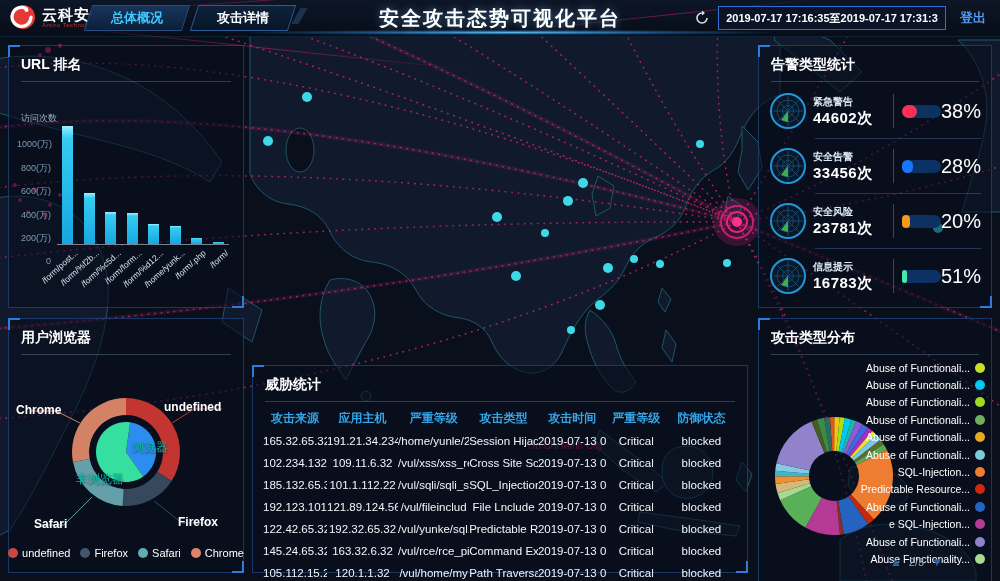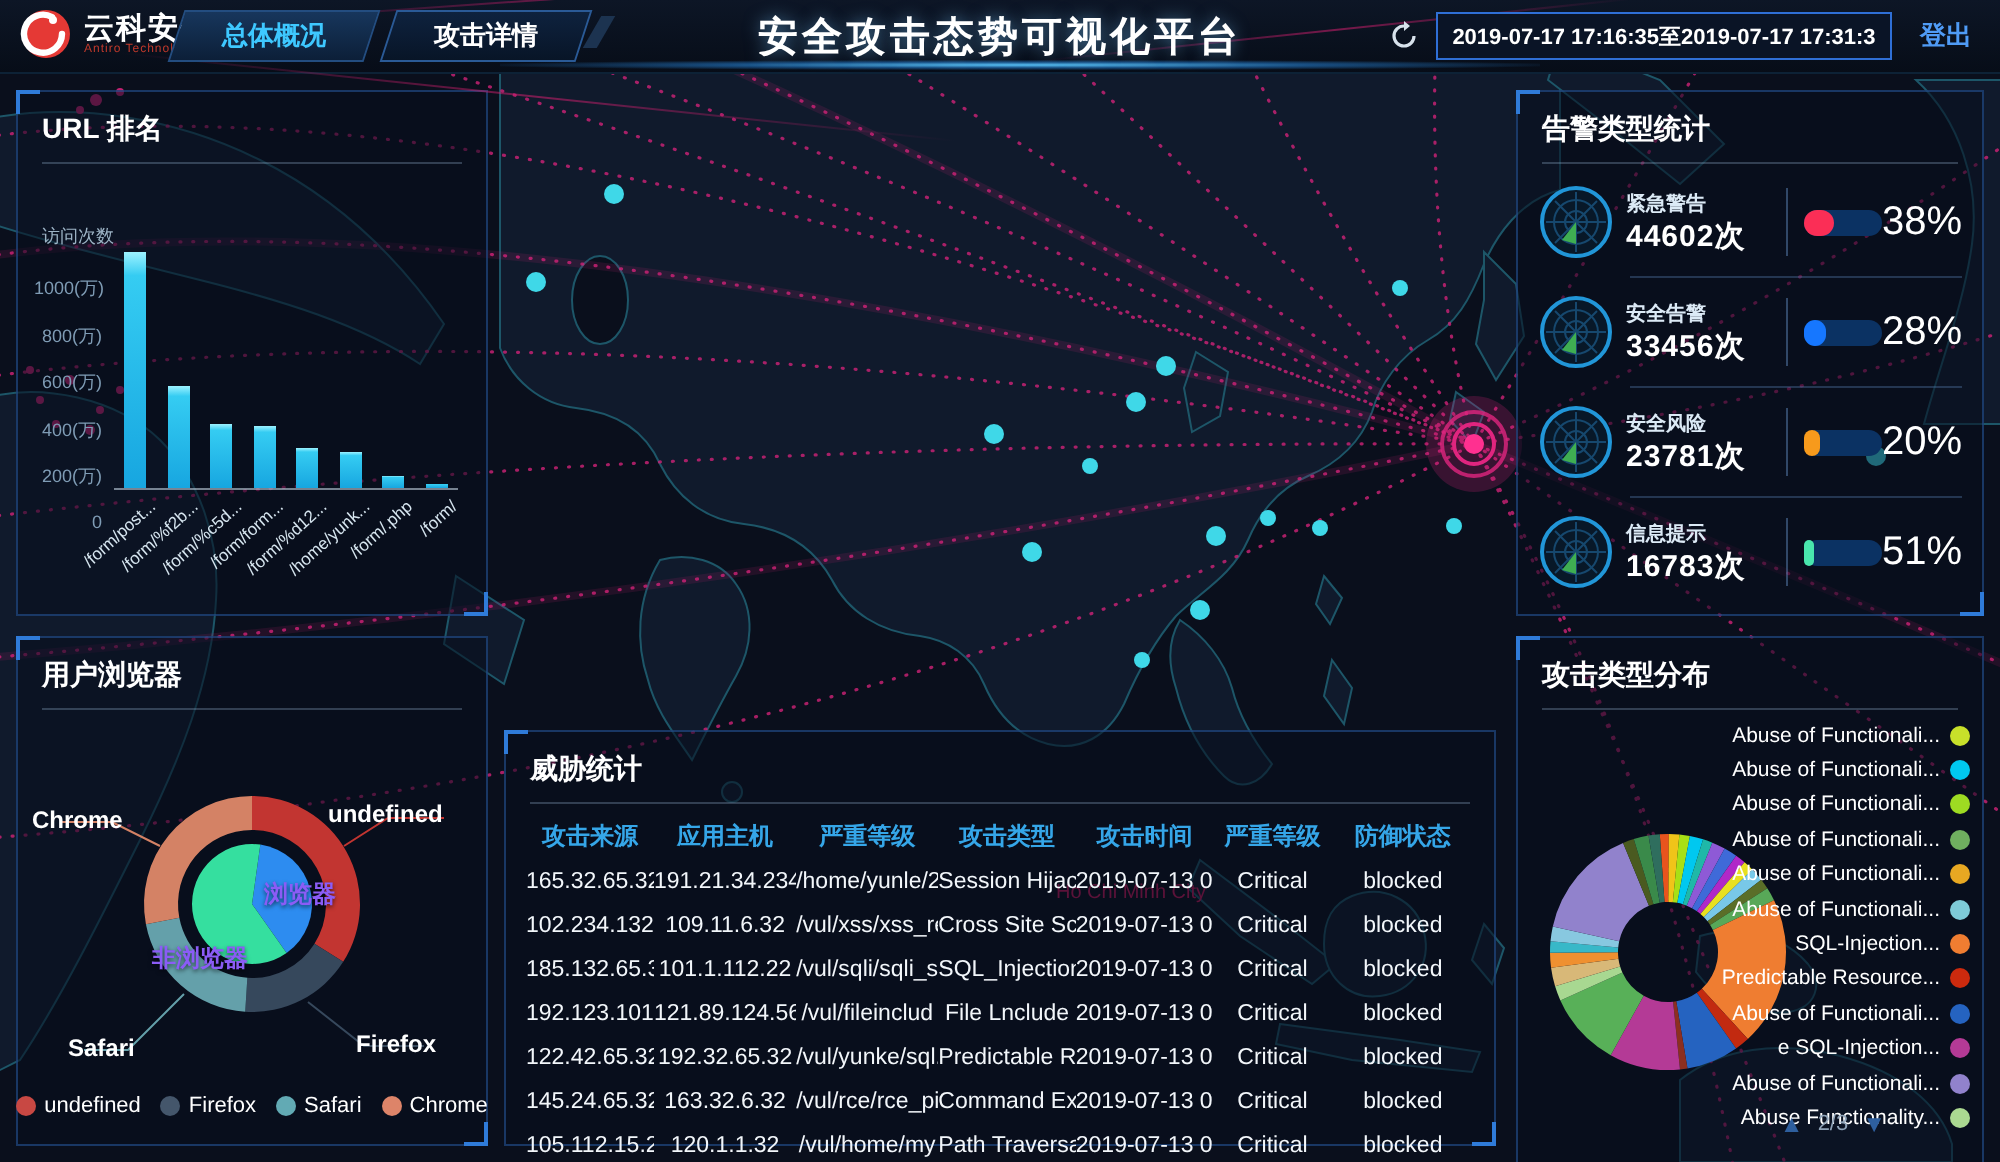--- a/index.html
+++ b/index.html
@@ -56,21 +56,21 @@
       border-bottom:1px solid rgba(210,225,240,.55);}
   #url-bars{position:absolute;left:0;right:0;bottom:0;top:0;display:flex;
       align-items:flex-end;justify-content:space-around;}
   .bar-slot{position:relative;width:18px;height:100%;display:flex;align-items:flex-end;justify-content:center;}
   .bar{width:11px;background:linear-gradient(180deg,#9df2ff 0%,#35ccf2 10%,#17a6e0 100%);}
   .xlab{position:absolute;top:calc(100% + 4px);right:4px;transform:rotate(-42deg);
       transform-origin:top right;font-size:8.5px;color:#d7e6f0;white-space:nowrap;}
   
   #donut-wrap{position:relative;width:220px;height:186px;margin:2px auto 0;}
   .b-label{position:absolute;font-size:12px;font-weight:bold;color:#fff;}
-  .b-inner{position:absolute;font-size:12px;font-weight:bold;color:#8b5cf6;text-shadow:0 1px 2px rgba(0,0,0,.6);}
+  .b-inner{position:absolute;font-size:12px;font-weight:normal;color:#14b8a6;text-shadow:0 1px 2px rgba(0,0,0,.6);}
   #browser-legend{display:flex;justify-content:center;gap:10px;margin-top:4px;}
   .bleg{display:flex;align-items:center;gap:4px;font-size:11px;color:#fff;}
   .bleg .dot{width:10px;height:10px;border-radius:50%;}
   
   #alerts-body{padding:2px 10px 0;}
   .alert-row{display:flex;align-items:center;height:54px;}
   .alert-sep{height:1px;background:rgba(90,130,180,.35);margin-left:46px;}
   .a-icon{width:38px;height:38px;flex:none;}
   .a-text{width:72px;margin-left:6px;flex:none;}
   .a-label{font-size:10px;font-weight:bold;color:#dceaf6;}

